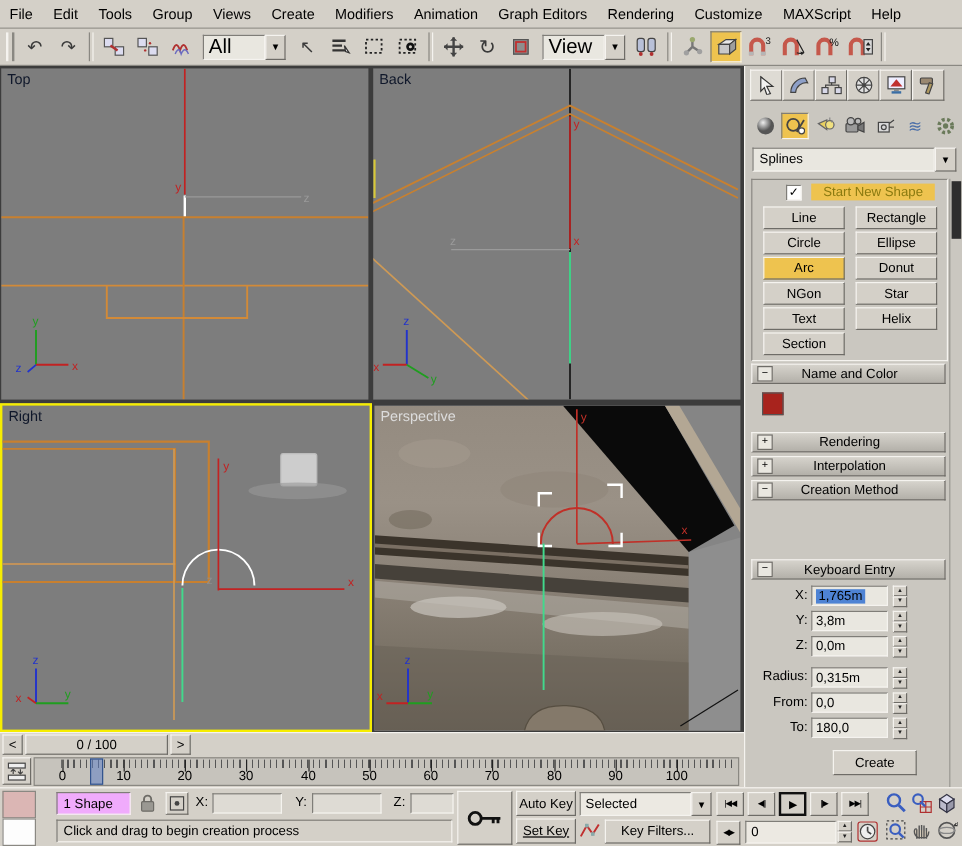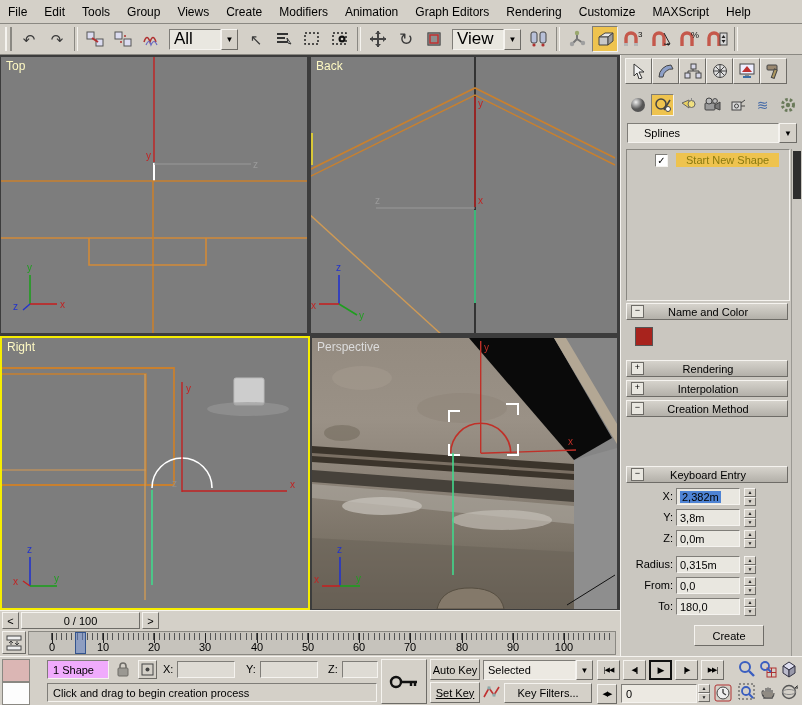--- a/index.html
+++ b/index.html
@@ -23,21 +23,21 @@
         margin:0 1px;box-sizing:border-box;}
   .tbtn.on{background:#eec34f;border:1px solid;border-color:#7f7d78 #f5f3ef #f5f3ef #7f7d78;}
   .grip{width:3px;height:24px;border-left:2px solid #f5f3ef;border-right:2px solid #8a8882;margin:0 3px;}
   .ddbox{height:21px;display:flex;margin:0 4px;}
   .ddbox .val{width:52px;padding-left:4px;font-size:17px;}
   .ddbox .arr{width:17px;height:21px;font-size:8px;}
   .glyph{font-size:15px;color:#3a3a3a;line-height:1;}
   
   #vparea{left:0;top:55px;width:620px;height:555px;background:#3c3c3c;}
   .vp{background:#7d7d7d;overflow:hidden;}
-  .vplabel{position:absolute;left:5px;top:2px;color:#fef9c3;font-size:12px;z-index:3;}
+  .vplabel{position:absolute;left:5px;top:2px;color:#0f172a;font-size:12px;z-index:3;}
   .vp svg{position:absolute;left:0;top:0;}
   #vpright{border:2px solid #f6ed00;}
   
   #cmdpanel{left:620px;top:55px;width:182px;height:601px;background:#cac7c0;box-sizing:border-box;
             border-left:1px solid #f5f3ef;}
   .ptab{width:27px;height:26px;display:flex;align-items:center;justify-content:center;}
   .cat{width:23px;height:22px;display:flex;align-items:center;justify-content:center;margin:1px;}
   .cat.on{background:#eec34f;border:1px solid;border-color:#7f7d78 #f5f3ef #f5f3ef #7f7d78;box-sizing:border-box;}
   .rhdr{height:17px;background:linear-gradient(#d6d3cc,#b3b0a9);border:1px solid;
         border-color:#f5f3ef #6e6c67 #6e6c67 #f5f3ef;display:flex;align-items:center;
@@ -440,31 +440,44 @@
       </div>
     <div class="cat">
       <svg width="16" height="16">
           <circle cx="8" cy="8" r="5.5" fill="none" stroke="#6a7a5a" stroke-width="3" stroke-dasharray="2.5,2"></circle>
           <circle cx="8" cy="8" r="2.2" fill="#6a7a5a"></circle>
         </svg>
       </div>
   </div>
 
   <div class="abs" style="left:6px;top:68px;width:170px;height:20px;display:flex;">
-    <div class="sunk" style="flex:1;padding-left:16px;">Splines</div>
+    <div class="sunk" style="flex:1;padding-left:5px;">Splines</div>
     <div class="btn" style="width:18px;font-size:8px;">▼</div>
   </div>
 
   <div class="abs" style="left:5px;top:94px;width:162px;height:150px;border:1px solid #8a8882;border-right-color:#f5f3ef;border-bottom-color:#f5f3ef;">
     <div style="position:absolute;left:28px;top:3px;display:flex;align-items:center;">
       <div class="sunk" style="width:13px;height:13px;justify-content:center;font-size:10px;background:#fff;">
           <span>✓</span>
         </div>
       <div style="margin-left:8px;background:#eec34f;color:#8a7a10;padding:1px 10px;font-size:11px;">Start New Shape</div>
     </div>
+    <div style="position:absolute;left:9px;top:22px;display:grid;grid-template-columns:68px 68px;gap:2px 9px;">
+      <div class="btn obtn">Line</div>
+      <div class="btn obtn">Rectangle</div>
+      <div class="btn obtn">Circle</div>
+      <div class="btn obtn">Ellipse</div>
+      <div class="btn obtn on">Arc</div>
+      <div class="btn obtn">Donut</div>
+      <div class="btn obtn">NGon</div>
+      <div class="btn obtn">Star</div>
+      <div class="btn obtn">Text</div>
+      <div class="btn obtn">Helix</div>
+      <div class="btn obtn">Section</div>
+    </div>
   </div>
 
   <div class="rhdr abs" style="left:5px;top:248px;width:162px;">
     <div class="pm">−</div>
     <div class="t">Name and Color</div>
   </div>
   <div class="abs" style="left:9px;top:272px;display:flex;align-items:center;">
     <div style="width:18px;height:19px;background:#a8231d;border:1px solid #555;margin-left:5px;box-sizing:border-box;"></div>
   </div>
 
@@ -481,21 +494,21 @@
     <div class="t">Creation Method</div>
   </div>
 
   <div class="rhdr abs" style="left:5px;top:411px;width:162px;">
     <div class="pm">−</div>
     <div class="t">Keyboard Entry</div>
   </div>
   <div class="abs" style="left:0;top:430px;width:170px;height:170px;">
     <span class="kelabel" style="left:0;top:5px;">X:</span>
     <div class="sunk kefield" style="left:55px;top:3px;">
-        <span style="background:#4e83d4;padding:0 2px;">2,382m</span>
+        <span style="background:#4e83d4;padding:0 2px;">1,765m</span>
       </div>
     <div class="spin" style="left:123px;top:3px;">
         <div class="btn">▲</div>
         <div class="btn">▼</div>
       </div>
     <span class="kelabel" style="left:0;top:26px;">Y:</span>
     <div class="sunk kefield" style="left:55px;top:24px;">3,8m</div>
     <div class="spin" style="left:123px;top:24px;">
         <div class="btn">▲</div>
         <div class="btn">▼</div>

